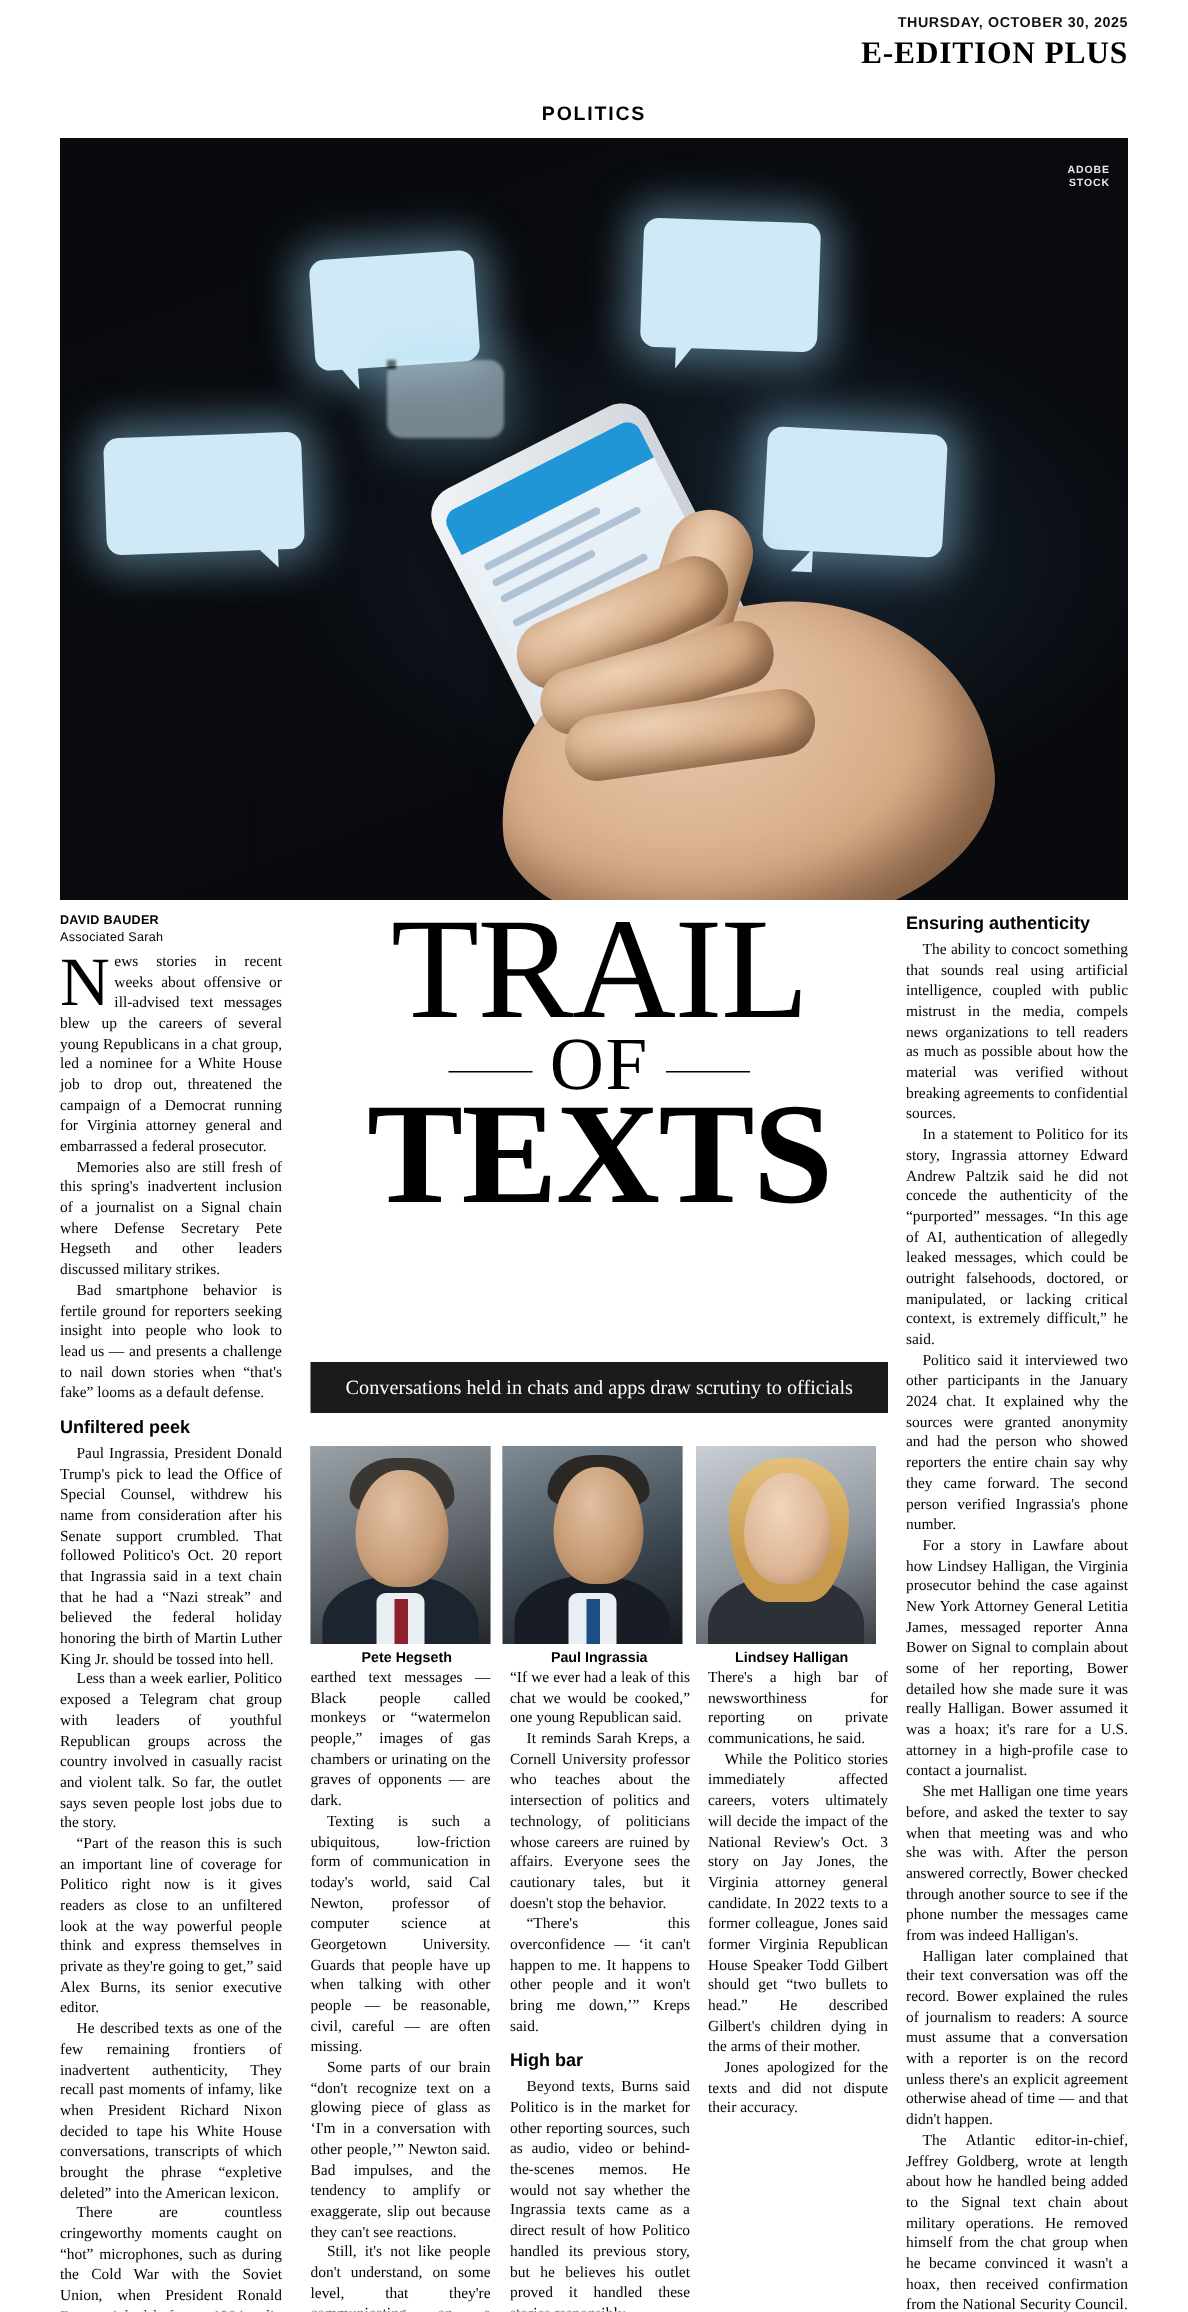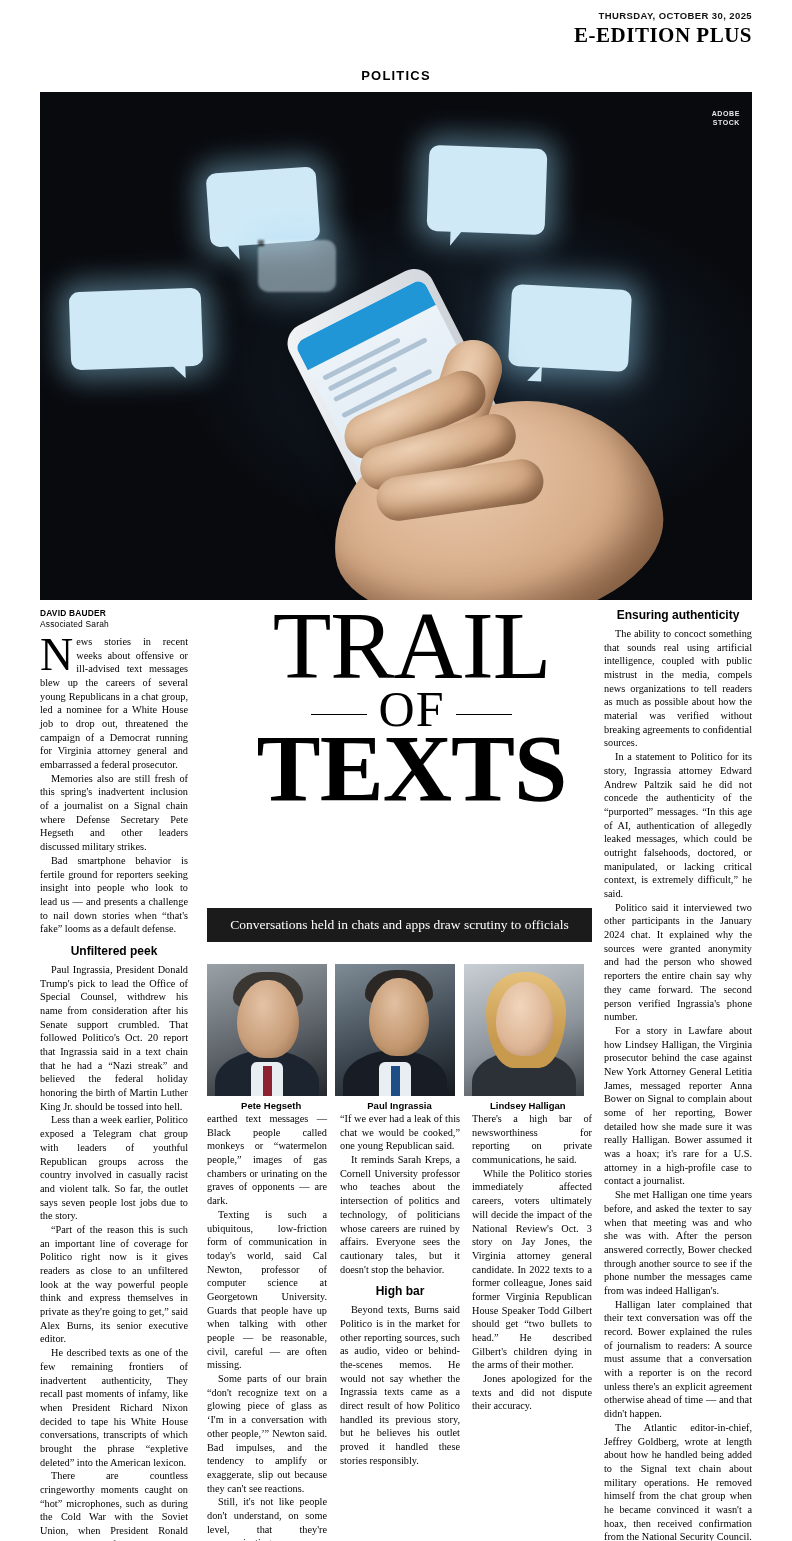--- a/index.html
+++ b/index.html
@@ -164,21 +164,21 @@
   .thumb {
     position: absolute; left: 392px; top: 246px; width: 58px; height: 136px;
     background: radial-gradient(ellipse at 40% 25%, #eccfb3 0%, #d3a882 60%, #9a6f50 100%);
     border-radius: 34px; transform: rotate(18deg);
     box-shadow: inset -6px -8px 16px rgba(70,40,20,0.4);
   }
 
   
   .headline-area {
     position: absolute;
-    left: 219px;
+    left: 207px;
     top: 608px;
     width: 385px;
   }
   .headline {
     font-family: "Liberation Serif", serif;
     text-align: center;
     color: #000;
     line-height: 0.80;
   }
   .hl-1 { font-size: 96px; letter-spacing: -1px; font-weight: normal; }
@@ -279,21 +279,21 @@
     color: #000;
     hyphens: auto;
   }
   .col p { margin: 0; text-indent: 11px; }
   .col p.no-indent { text-indent: 0; }
   .subhead {
     font-family: "Liberation Sans", sans-serif;
     font-size: 12px;
     font-weight: bold;
     margin: 8px 0 3px 0;
-    text-align: center;
+    text-align: left;
     text-indent: 0;
   }
   .byline {
     font-family: "Liberation Sans", sans-serif;
     font-size: 8.4px;
     font-weight: bold;
     line-height: 1.3;
     letter-spacing: 0.2px;
     margin-bottom: 5px;
   }
@@ -428,20 +428,21 @@
   <div class="col" id="col2">
     <p class="no-indent">earthed text messages — Black people called monkeys or “watermelon people,” images of gas chambers or urinating on the graves of opponents — are dark.</p>
     <p>Texting is such a ubiquitous, low-friction form of communication in today's world, said Cal Newton, professor of computer science at Georgetown University. Guards that people have up when talking with other people — be reasonable, civil, careful — are often missing.</p>
     <p>Some parts of our brain “don't recognize text on a glowing piece of glass as ‘I'm in a conversation with other people,’” Newton said. Bad impulses, and the tendency to amplify or exaggerate, slip out because they can't see reactions.</p>
     <p>Still, it's not like people don't understand, on some level, that they're communicating on a medium where conversations can be saved on screen shots. There were nervous warning signs in some of the chats:</p>
   </div>
 
   <div class="col" id="col3">
     <p class="no-indent">“If we ever had a leak of this chat we would be cooked,” one young Republican said.</p>
     <p>It reminds Sarah Kreps, a Cornell University professor who teaches about the intersection of politics and technology, of politicians whose careers are ruined by affairs. Everyone sees the cautionary tales, but it doesn't stop the behavior.</p>
+    <p>“There's this overconfidence — ‘it can't happen to me. It happens to other people and it won't bring me down,’” Kreps said.</p>
     <div class="subhead">High bar</div>
     <p>Beyond texts, Burns said Politico is in the market for other reporting sources, such as audio, video or behind-the-scenes memos. He would not say whether the Ingrassia texts came as a direct result of how Politico handled its previous story, but he believes his outlet proved it handled these stories responsibly.</p>
   </div>
 
   <div class="col" id="col4">
     <p class="no-indent">There's a high bar of newsworthiness for reporting on private communications, he said.</p>
     <p>While the Politico stories immediately affected careers, voters ultimately will decide the impact of the National Review's Oct. 3 story on Jay Jones, the Virginia attorney general candidate. In 2022 texts to a former colleague, Jones said former Virginia Republican House Speaker Todd Gilbert should get “two bullets to head.” He described Gilbert's children dying in the arms of their mother.</p>
     <p>Jones apologized for the texts and did not dispute their accuracy.</p>
   </div>
 

